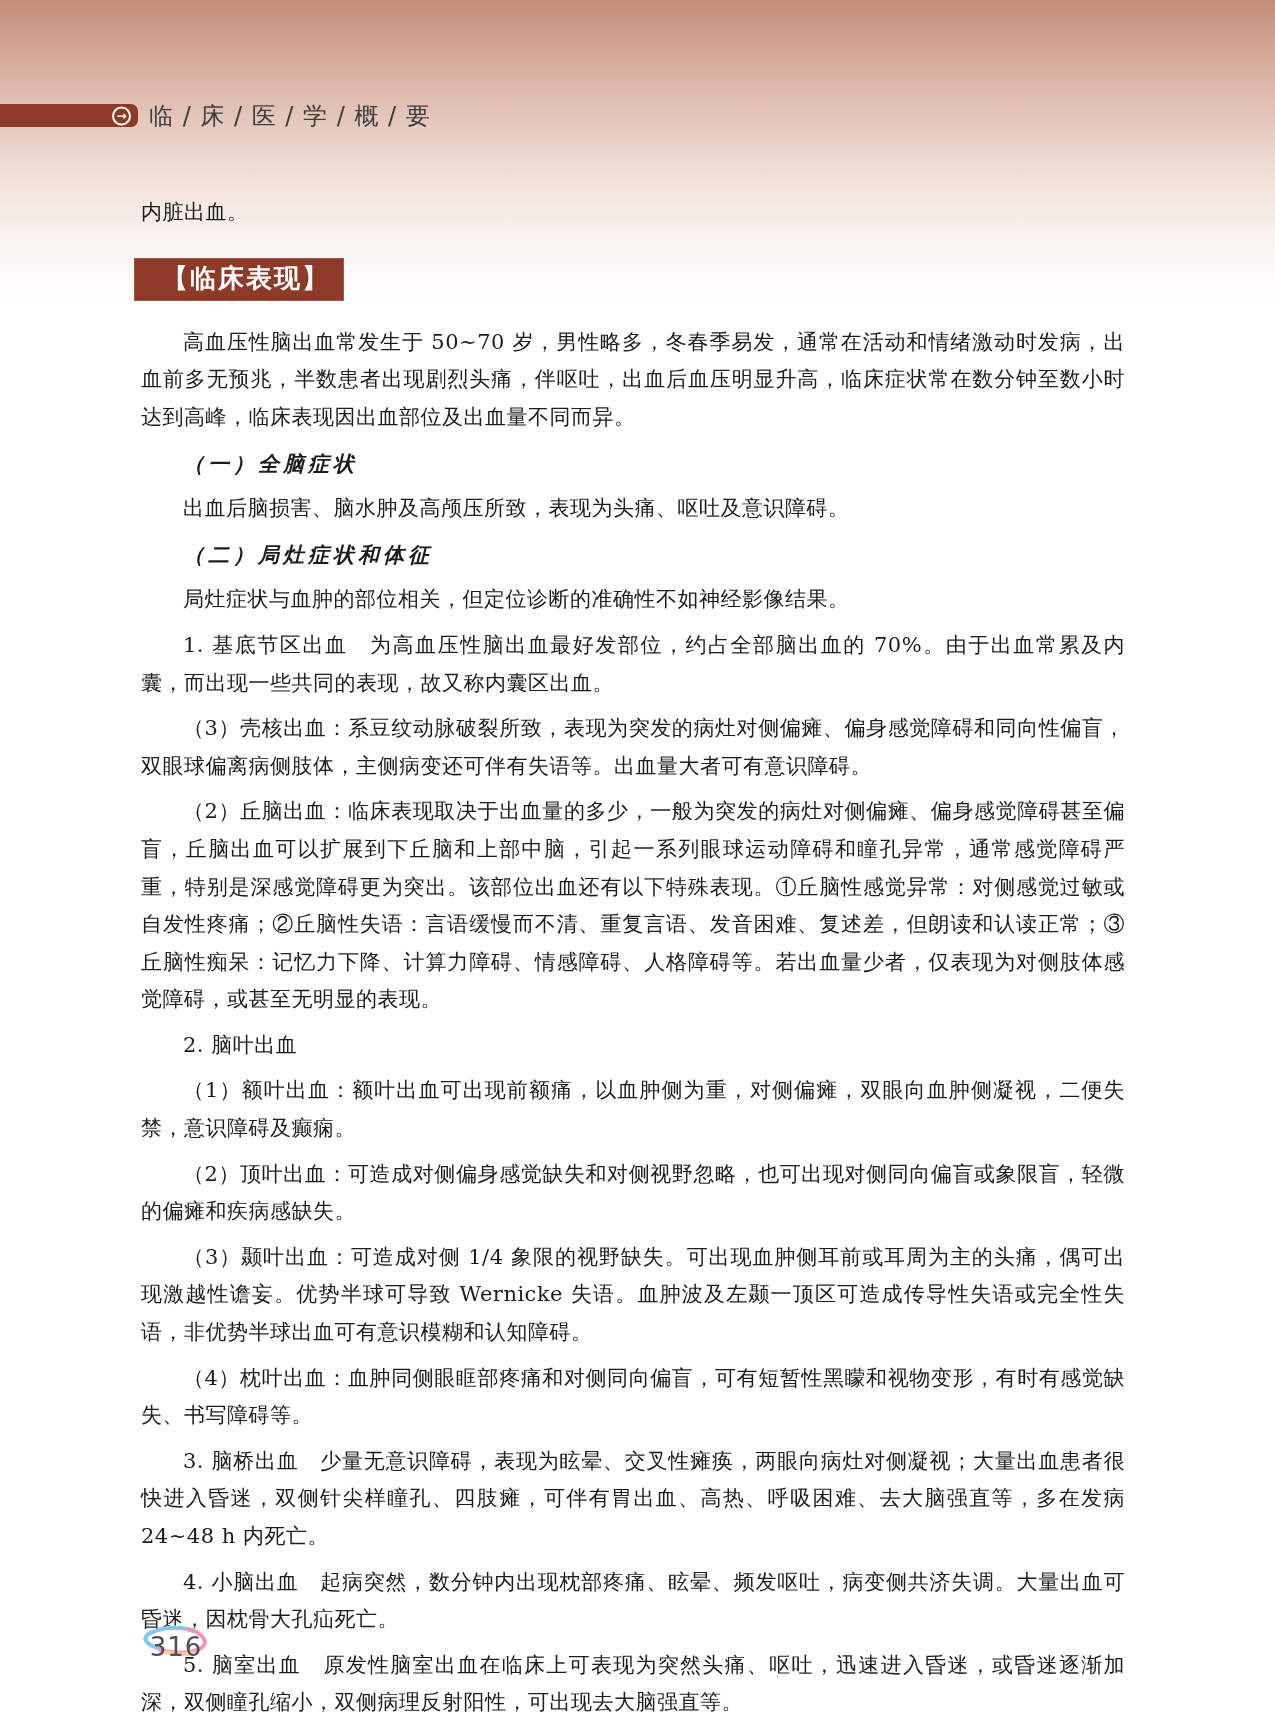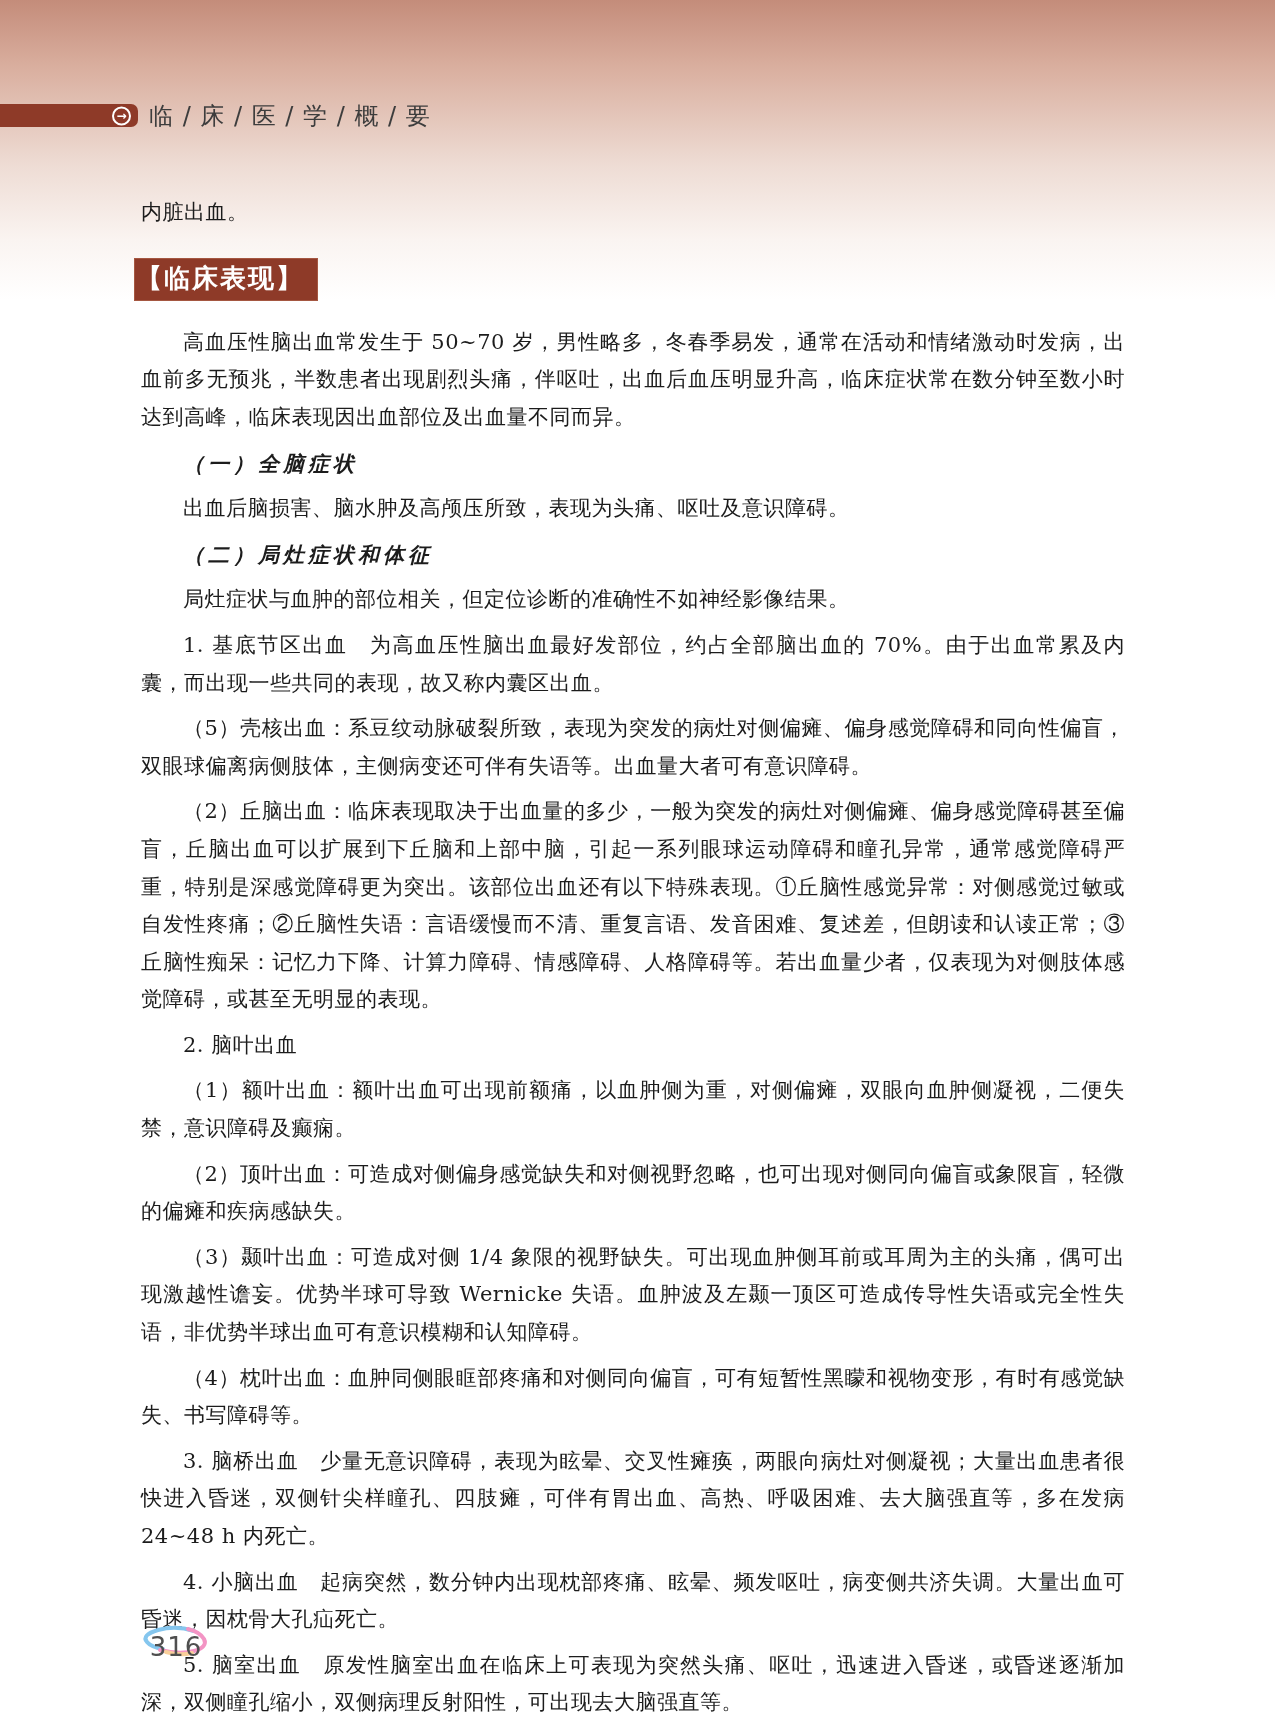--- a/index.html
+++ b/index.html
@@ -65,21 +65,21 @@
   .section-box{
     display:inline-block;
     margin:18px 0 15px 1px;
     background:#8e3a28;
     border:1px solid #a55741;
     color:#ffffff;
     font-family:"DejaVu Sans","Liberation Sans",sans-serif;
     font-size:26px;font-weight:bold;
     letter-spacing:2px;
     line-height:1.2;
-    padding:4px 13px 6px 1px;
+    padding:4px 13px 6px 27px;
   }
   .page-footer{
     position:absolute;left:134px;top:1612px;
     width:84px;height:46px;
   }
   .page-footer svg{position:absolute;left:0;top:0;}
   .page-number{
     position:absolute;left:0;top:20px;width:100%;
     text-align:center;
     font-family:"DejaVu Sans","Liberation Sans",sans-serif;
@@ -107,21 +107,21 @@
     <p class="para no-indent">内脏出血。</p>
 
     <div class="section-box">【临床表现】</div>
 
     <p class="para">高血压性脑出血常发生于 50~70 岁，男性略多，冬春季易发，通常在活动和情绪激动时发病，出血前多无预兆，半数患者出现剧烈头痛，伴呕吐，出血后血压明显升高，临床症状常在数分钟至数小时达到高峰，临床表现因出血部位及出血量不同而异。</p>
     <p class="para kai">（一）全脑症状</p>
     <p class="para">出血后脑损害、脑水肿及高颅压所致，表现为头痛、呕吐及意识障碍。</p>
     <p class="para kai">（二）局灶症状和体征</p>
     <p class="para">局灶症状与血肿的部位相关，但定位诊断的准确性不如神经影像结果。</p>
     <p class="para">1. 基底节区出血　为高血压性脑出血最好发部位，约占全部脑出血的 70%。由于出血常累及内囊，而出现一些共同的表现，故又称内囊区出血。</p>
-    <p class="para">（5）壳核出血：系豆纹动脉破裂所致，表现为突发的病灶对侧偏瘫、偏身感觉障碍和同向性偏盲，双眼球偏离病侧肢体，主侧病变还可伴有失语等。出血量大者可有意识障碍。</p>
+    <p class="para">（3）壳核出血：系豆纹动脉破裂所致，表现为突发的病灶对侧偏瘫、偏身感觉障碍和同向性偏盲，双眼球偏离病侧肢体，主侧病变还可伴有失语等。出血量大者可有意识障碍。</p>
     <p class="para">（2）丘脑出血：临床表现取决于出血量的多少，一般为突发的病灶对侧偏瘫、偏身感觉障碍甚至偏盲，丘脑出血可以扩展到下丘脑和上部中脑，引起一系列眼球运动障碍和瞳孔异常，通常感觉障碍严重，特别是深感觉障碍更为突出。该部位出血还有以下特殊表现。①丘脑性感觉异常：对侧感觉过敏或自发性疼痛；②丘脑性失语：言语缓慢而不清、重复言语、发音困难、复述差，但朗读和认读正常；③丘脑性痴呆：记忆力下降、计算力障碍、情感障碍、人格障碍等。若出血量少者，仅表现为对侧肢体感觉障碍，或甚至无明显的表现。</p>
     <p class="para">2. 脑叶出血</p>
     <p class="para">（1）额叶出血：额叶出血可出现前额痛，以血肿侧为重，对侧偏瘫，双眼向血肿侧凝视，二便失禁，意识障碍及癫痫。</p>
     <p class="para">（2）顶叶出血：可造成对侧偏身感觉缺失和对侧视野忽略，也可出现对侧同向偏盲或象限盲，轻微的偏瘫和疾病感缺失。</p>
     <p class="para">（3）颞叶出血：可造成对侧 1/4 象限的视野缺失。可出现血肿侧耳前或耳周为主的头痛，偶可出现激越性谵妄。优势半球可导致 Wernicke 失语。血肿波及左颞一顶区可造成传导性失语或完全性失语，非优势半球出血可有意识模糊和认知障碍。</p>
     <p class="para">（4）枕叶出血：血肿同侧眼眶部疼痛和对侧同向偏盲，可有短暂性黑矇和视物变形，有时有感觉缺失、书写障碍等。</p>
     <p class="para">3. 脑桥出血　少量无意识障碍，表现为眩晕、交叉性瘫痪，两眼向病灶对侧凝视；大量出血患者很快进入昏迷，双侧针尖样瞳孔、四肢瘫，可伴有胃出血、高热、呼吸困难、去大脑强直等，多在发病 24~48 h 内死亡。</p>
     <p class="para">4. 小脑出血　起病突然，数分钟内出现枕部疼痛、眩晕、频发呕吐，病变侧共济失调。大量出血可昏迷，因枕骨大孔疝死亡。</p>
     <p class="para">5. 脑室出血　原发性脑室出血在临床上可表现为突然头痛、呕吐，迅速进入昏迷，或昏迷逐渐加深，双侧瞳孔缩小，双侧病理反射阳性，可出现去大脑强直等。</p>
   </div>

